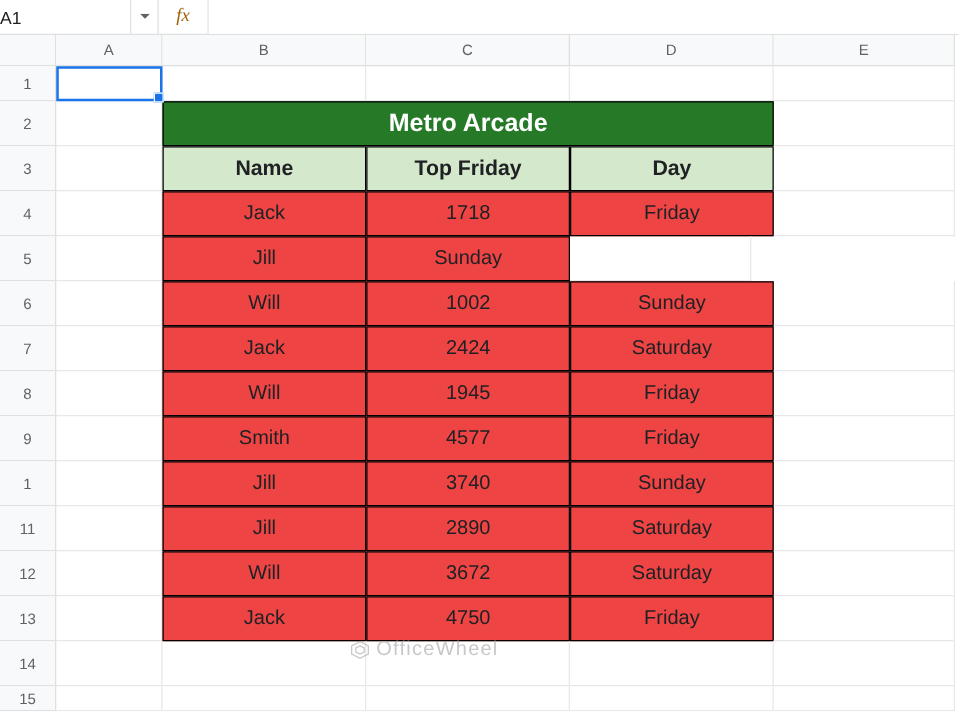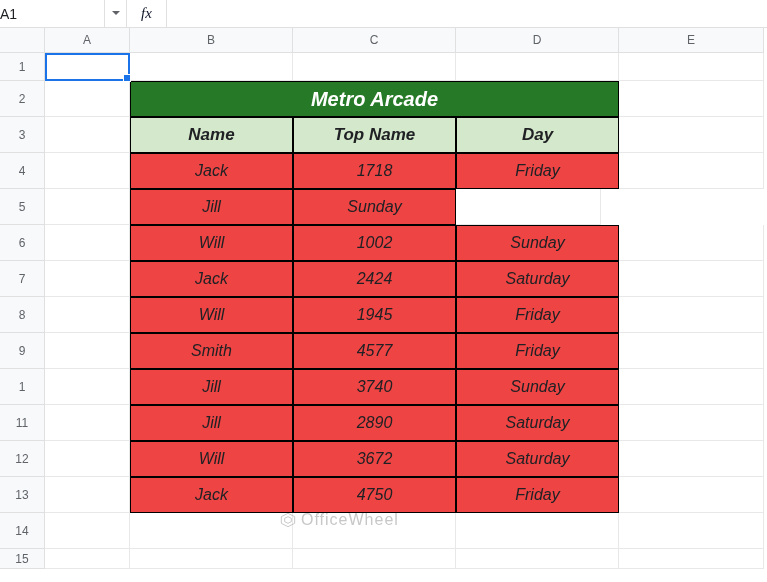--- a/index.html
+++ b/index.html
@@ -36,21 +36,21 @@
       color: #5f6368;
     }
     .fx-icon {
       width: 40px;
       height: 100%;
       display: flex;
       align-items: center;
       justify-content: center;
       font-style: italic;
       font-family: Georgia, serif;
-      color: #0f172a;
+      color: #a16207;
       font-size: 15px;
       border-right: 1px solid #e0e0e0;
     }
     .formula-input {
       flex: 1;
       height: 100%;
       border: none;
       outline: none;
       padding: 0 8px;
       font-size: 14px;
@@ -101,21 +101,20 @@
     .row-header.r1 { height: 28px; }
     
     
     .cells {
       position: relative;
       flex: 1;
     }
     .cell-row {
       display: flex;
       height: 36px;
-      font-style: italic;
     }
     .cell-row.r1 { height: 28px; }
     .cell {
       border-right: 1px solid #e8e8e8;
       border-bottom: 1px solid #e8e8e8;
       display: flex;
       align-items: center;
       justify-content: center;
     }
     .c-a { width: 85px; }
@@ -244,21 +243,21 @@
 
     <div class="cell-row">
       <div class="cell c-a"></div>
       <div class="title-row">Metro Arcade</div>
       <div class="cell c-e"></div>
     </div>
 
     <div class="cell-row">
       <div class="cell c-a"></div>
       <div class="hdr-cell">Name</div>
-      <div class="hdr-cell">Top Name</div>
+      <div class="hdr-cell">Top Friday</div>
       <div class="hdr-cell">Day</div>
       <div class="cell c-e"></div>
     </div>
 
     <div id="data-rows">
         <div class="cell-row">
           <div class="cell c-a"></div>
           <div class="data-cell">Jack</div>
           <div class="data-cell">1718</div>
           <div class="data-cell">Friday</div>

